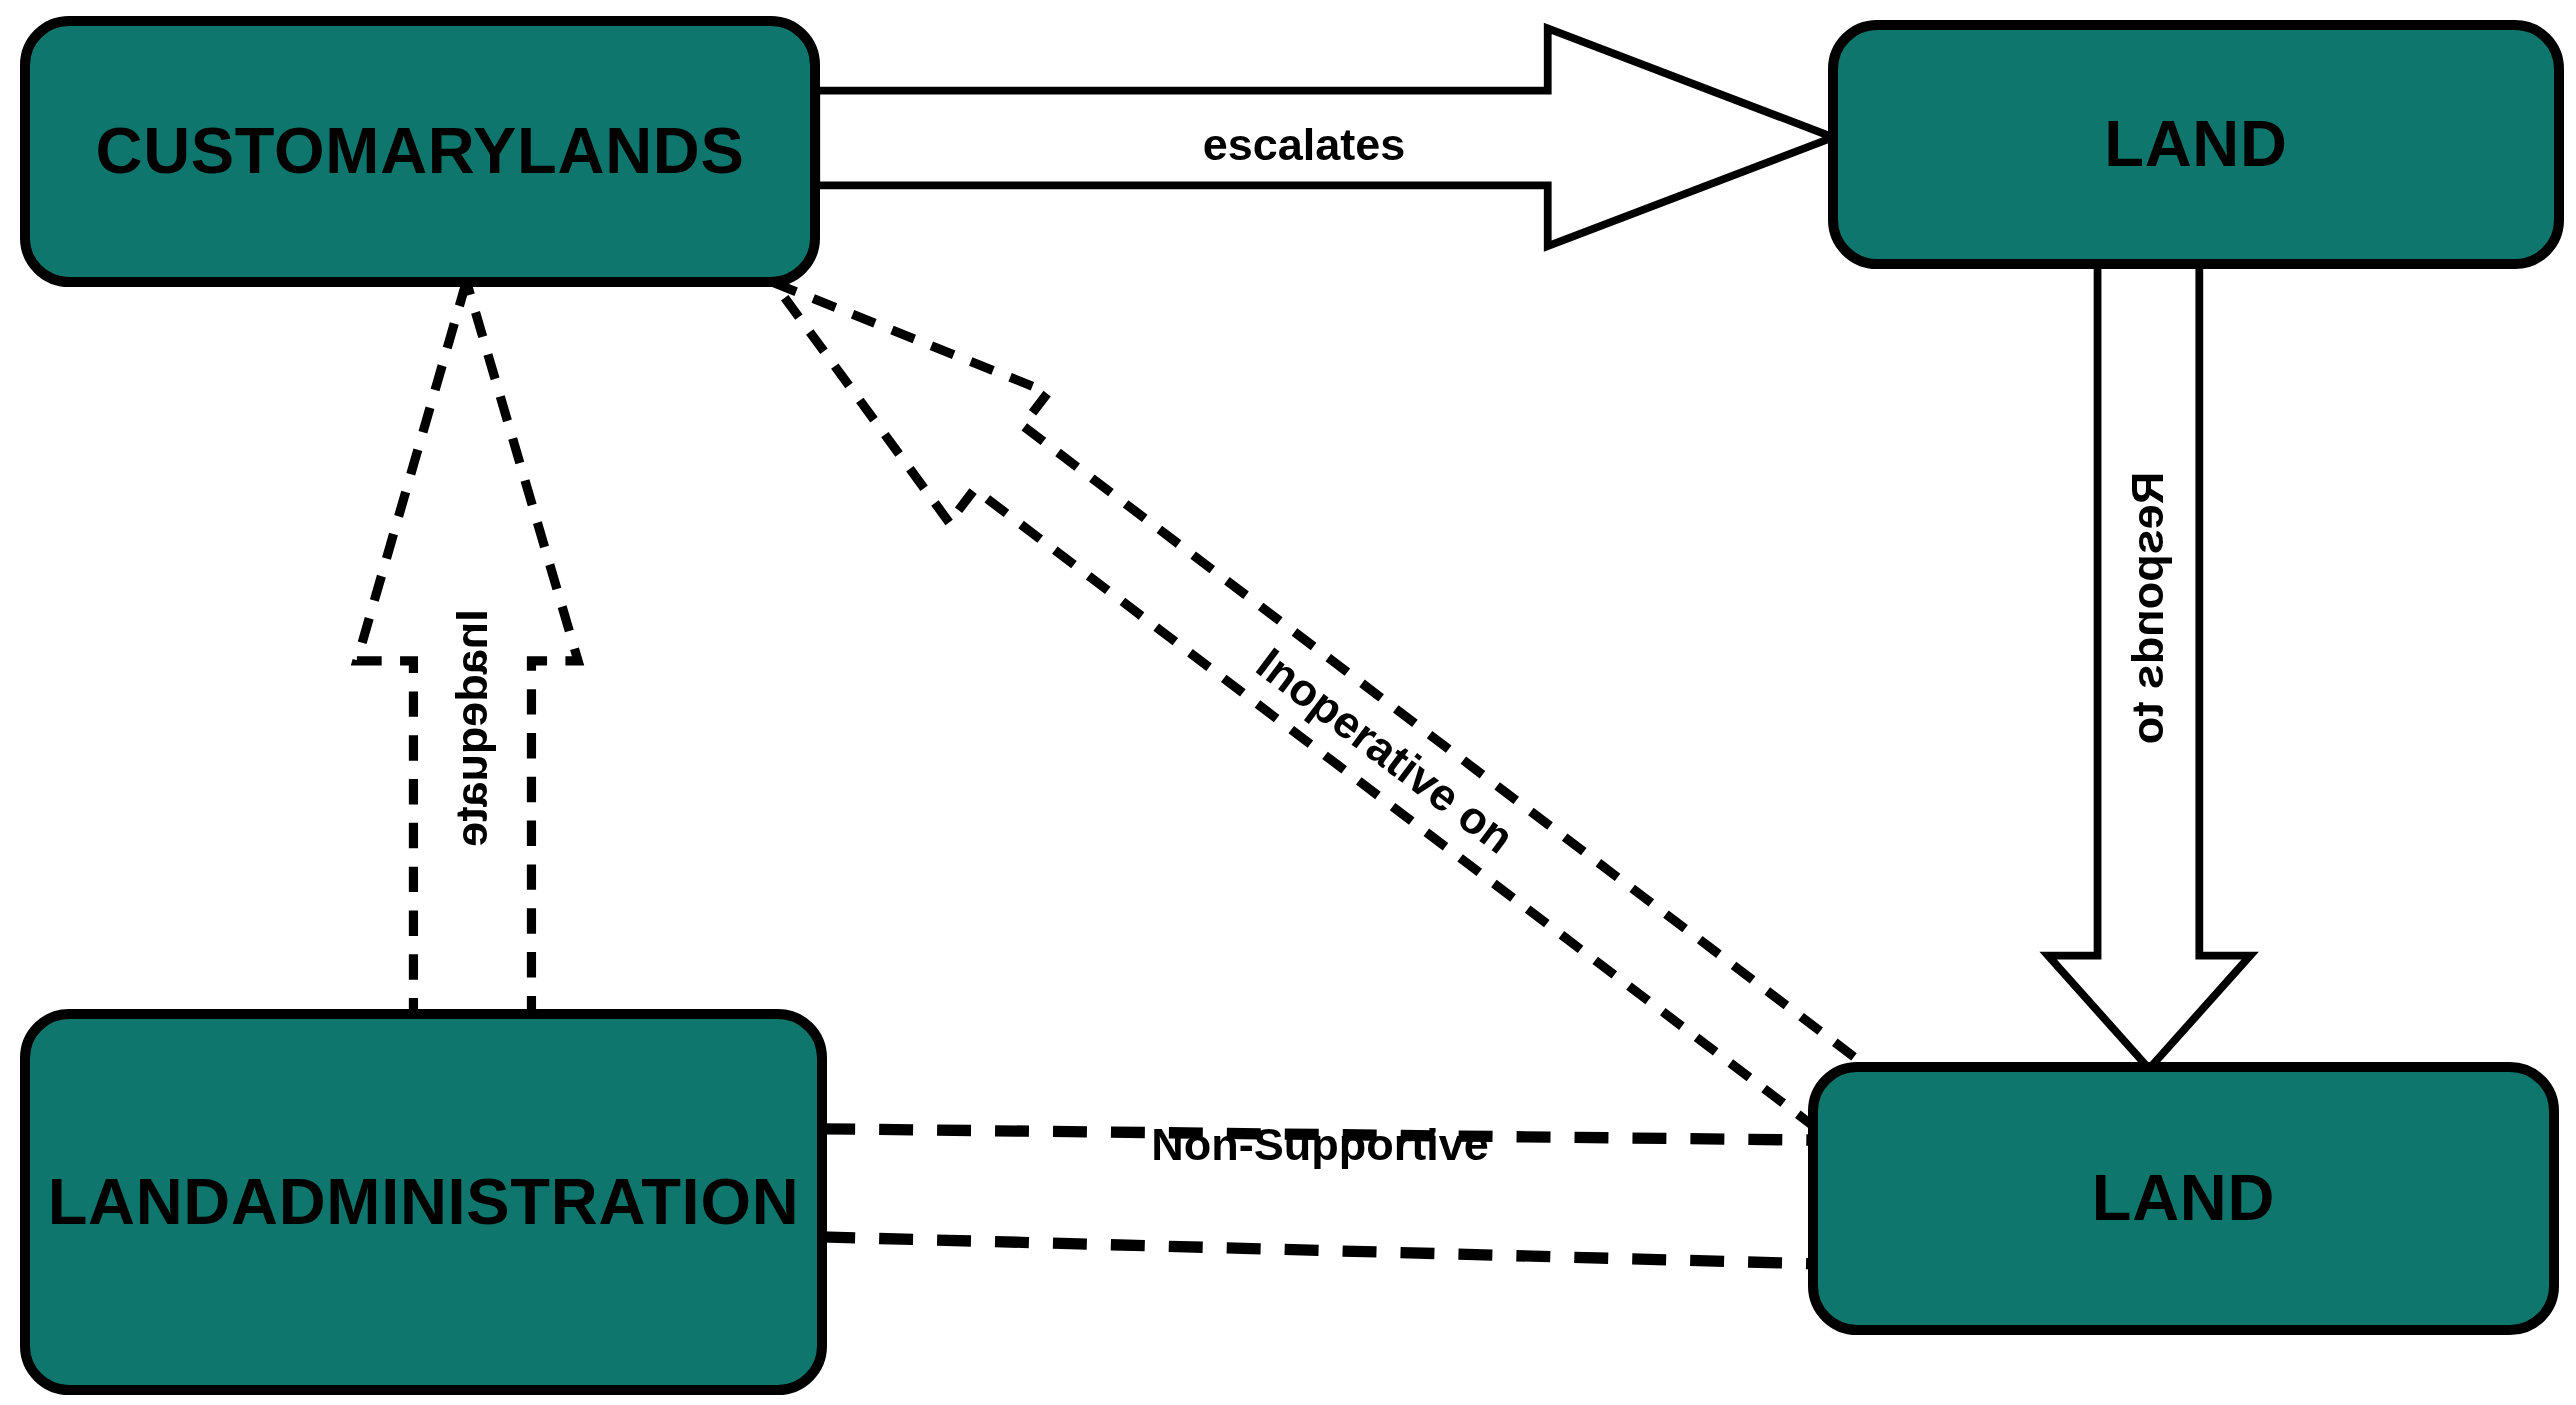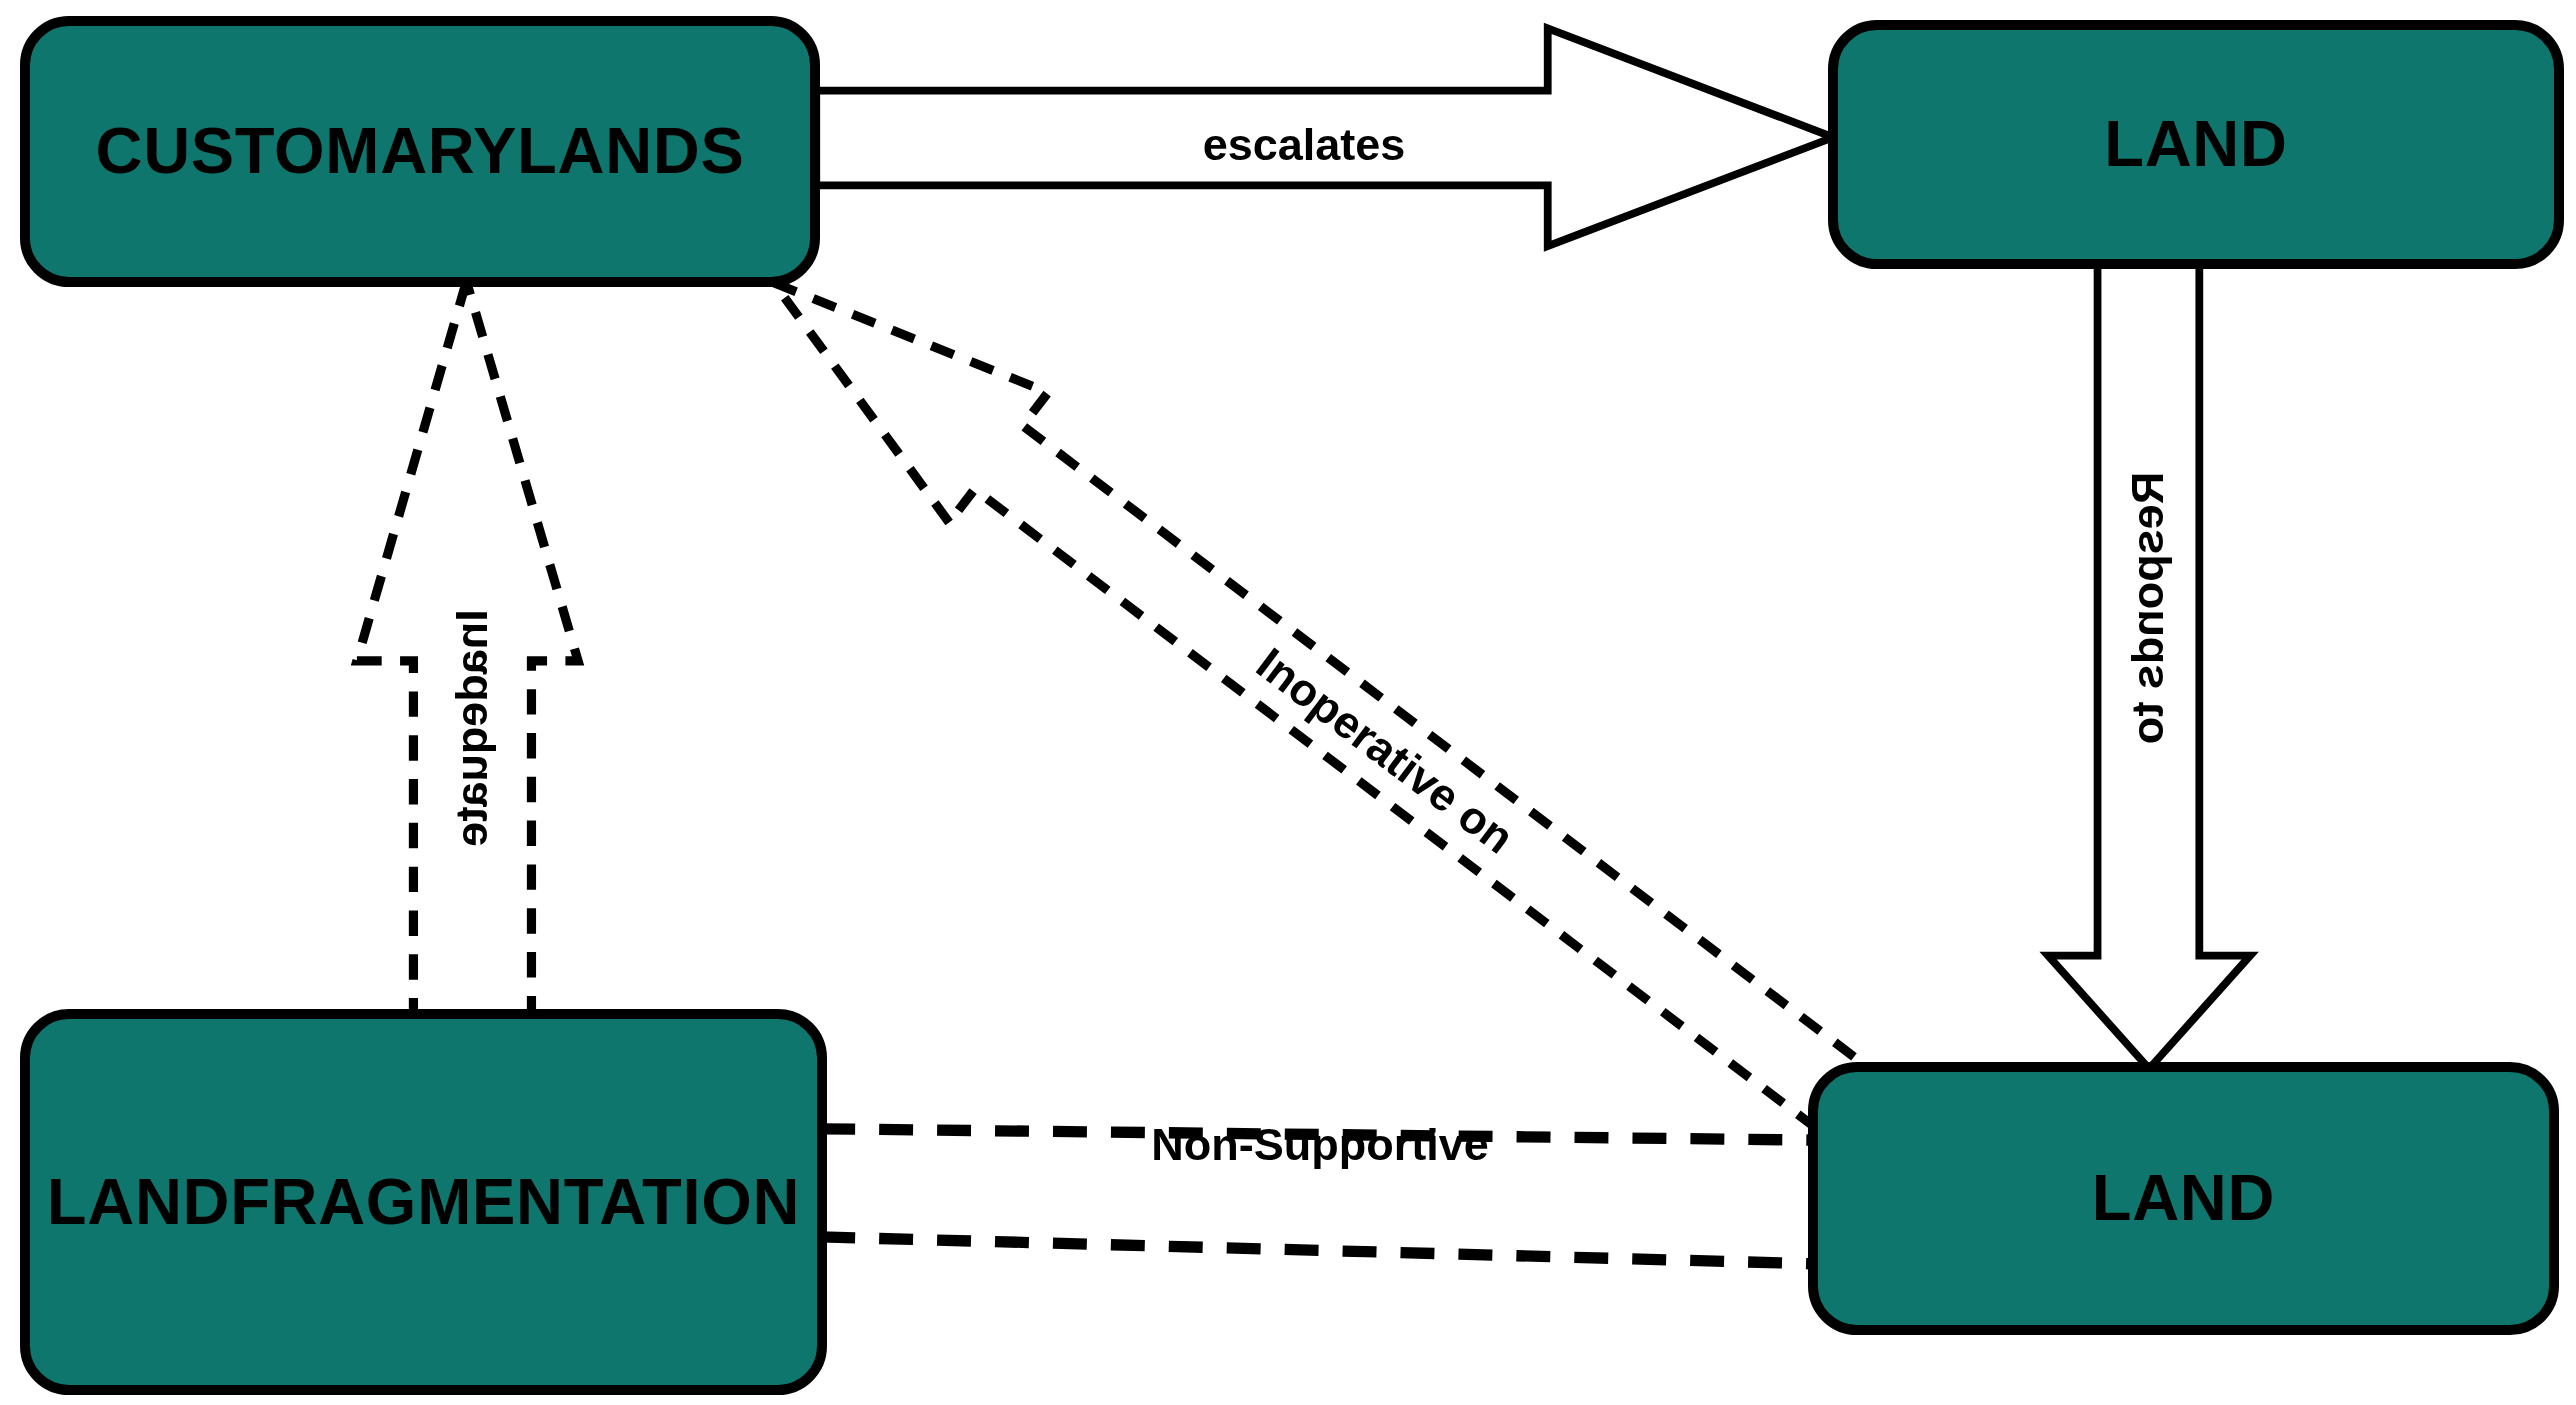--- a/index.html
+++ b/index.html
@@ -82,21 +82,21 @@
     <span class="ln">CUSTOMARY</span>
     <span class="ln">LANDS</span>
   </div>
 
   <div class="node" style="left:1828px; top:20px; width:736px; height:249px;">
     <span class="ln">LAND</span>
   </div>
 
   <div class="node" style="left:20px; top:1009px; width:807px; height:386px;">
     <span class="ln">LAND</span>
-    <span class="ln">FRAGMENTATION</span>
+    <span class="ln">ADMINISTRATION</span>
   </div>
 
   <div class="node" style="left:1808px; top:1062px; width:751px; height:273px;">
     <span class="ln">LAND</span>
   </div>
 
   <div class="edge-label" style="left:1304px; top:145px;">escalates</div>
 
   <div class="edge-label vmirror" style="left:2148px; top:608px;">Responds to</div>
 

